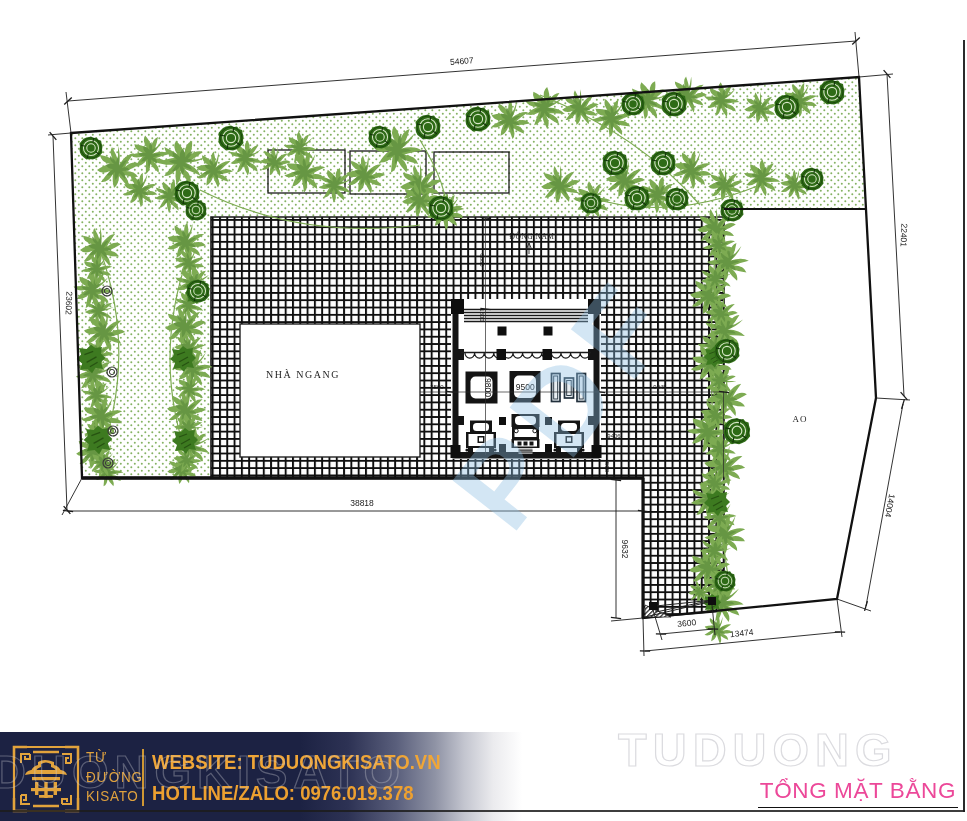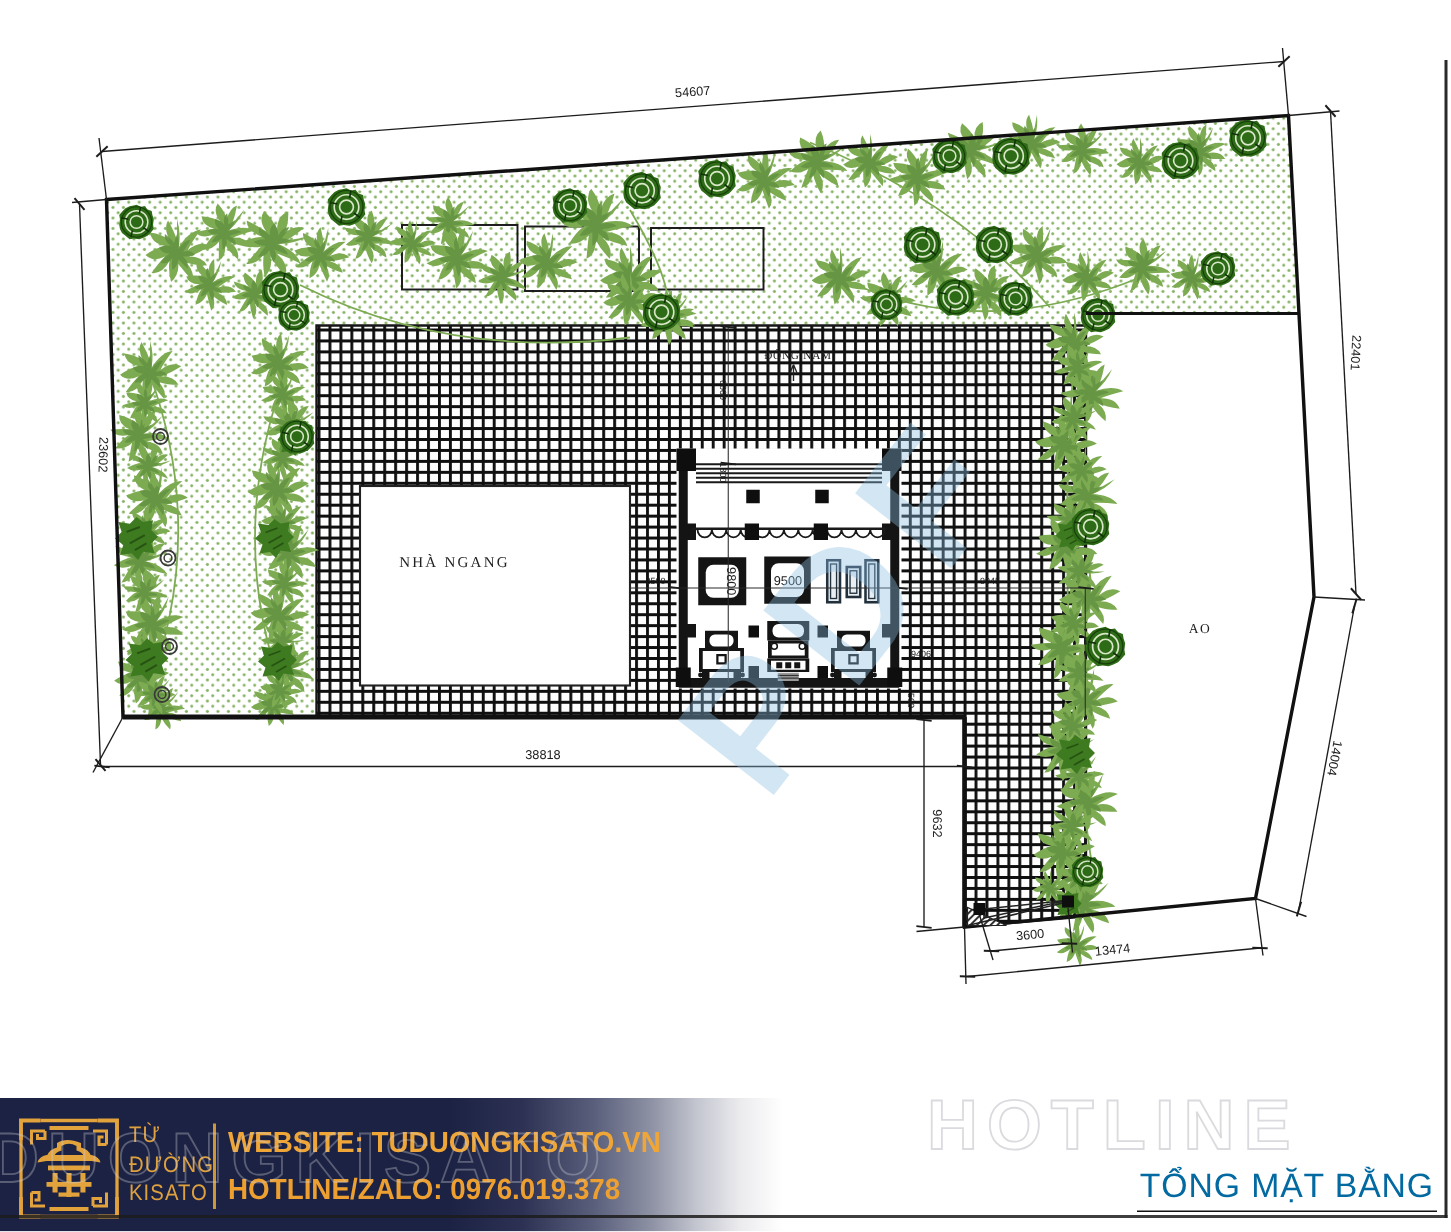--- a/index.html
+++ b/index.html
@@ -10,21 +10,21 @@
 .ser{font-family:"Liberation Serif",serif;fill:#1f1f1f;}
 #bluewm{position:absolute;left:355px;top:322px;width:420px;height:160px;pointer-events:none;
  font:bold 118px "Liberation Sans",sans-serif;color:rgba(140,190,225,0.38);
  transform:rotate(-52deg);transform-origin:50% 50%;letter-spacing:14px;line-height:160px;text-align:center;}
 #banner{position:absolute;left:0;top:732px;width:967px;height:89px;
  background:linear-gradient(90deg,#1c2243 0%,#1c2243 31%,#2d3254 36%,#5a5f7c 41%,#8f93a5 45%,#c3c5cf 48%,#ebebee 51%,#fff 54%);}
 #wmleft{position:absolute;left:-8px;top:744px;font:bold 47px "Liberation Sans",sans-serif;color:transparent;
  -webkit-text-stroke:1.2px rgba(205,205,212,0.35);letter-spacing:6px;white-space:nowrap;}
 #wmright{position:absolute;left:618px;top:722px;font:bold 47px "Liberation Sans",sans-serif;color:transparent;
  -webkit-text-stroke:1.2px rgba(176,176,184,0.45);letter-spacing:6px;white-space:nowrap;}
-#title{position:absolute;right:9px;top:778px;font:22.5px "Liberation Sans",sans-serif;color:#0369a1;
+#title{position:absolute;right:9px;top:778px;font:22.5px "Liberation Sans",sans-serif;color:#ec4899;
  letter-spacing:0.6px;padding:0 2px 3px 2px;border-bottom:1.8px solid #111;text-align:center;}
 #frameR{position:absolute;left:963px;top:40px;width:1.5px;height:772px;background:#2a2a2a;}
 #frameB{position:absolute;left:0;top:810px;width:965px;height:1.7px;background:#1c1c1c;opacity:0.85;}
 </style>
 </head>
 <body>
 <div id="page">
 <svg id="plansvg" width="967" height="821" viewBox="0 0 967 821" xmlns="http://www.w3.org/2000/svg">
 <defs>
 <pattern id="grass" width="7" height="7" patternUnits="userSpaceOnUse">
@@ -468,20 +468,20 @@
 <div style="position:absolute;left:142px;top:749px;width:2px;height:57px;background:#c9913066;background:#cf9733;"></div>
 
 <div style="position:absolute;left:152px;top:751px;color:#f0a637;font-family:'Liberation Sans',sans-serif;
  font-weight:bold;font-size:19.5px;letter-spacing:0px;transform:scaleX(0.95);transform-origin:0 0;">WEBSITE: TUDUONGKISATO.VN</div>
 
 <div style="position:absolute;left:152px;top:782px;color:#eda030;font-family:'Liberation Sans',sans-serif;
  font-weight:bold;font-size:19.5px;letter-spacing:0px;transform:scaleX(0.95);transform-origin:0 0;">HOTLINE/ZALO: 0976.019.378</div>
 
 <div id="wmleft">DUONGKISATO</div>
 
-<div id="wmright">HOTLINE</div>
+<div id="wmright">TUDUONG</div>
 
 <div id="title">TỔNG MẶT BẰNG</div>
 
 <div id="frameR"></div>
 
 <div id="frameB"></div>
 </div>
 
 </body></html>

